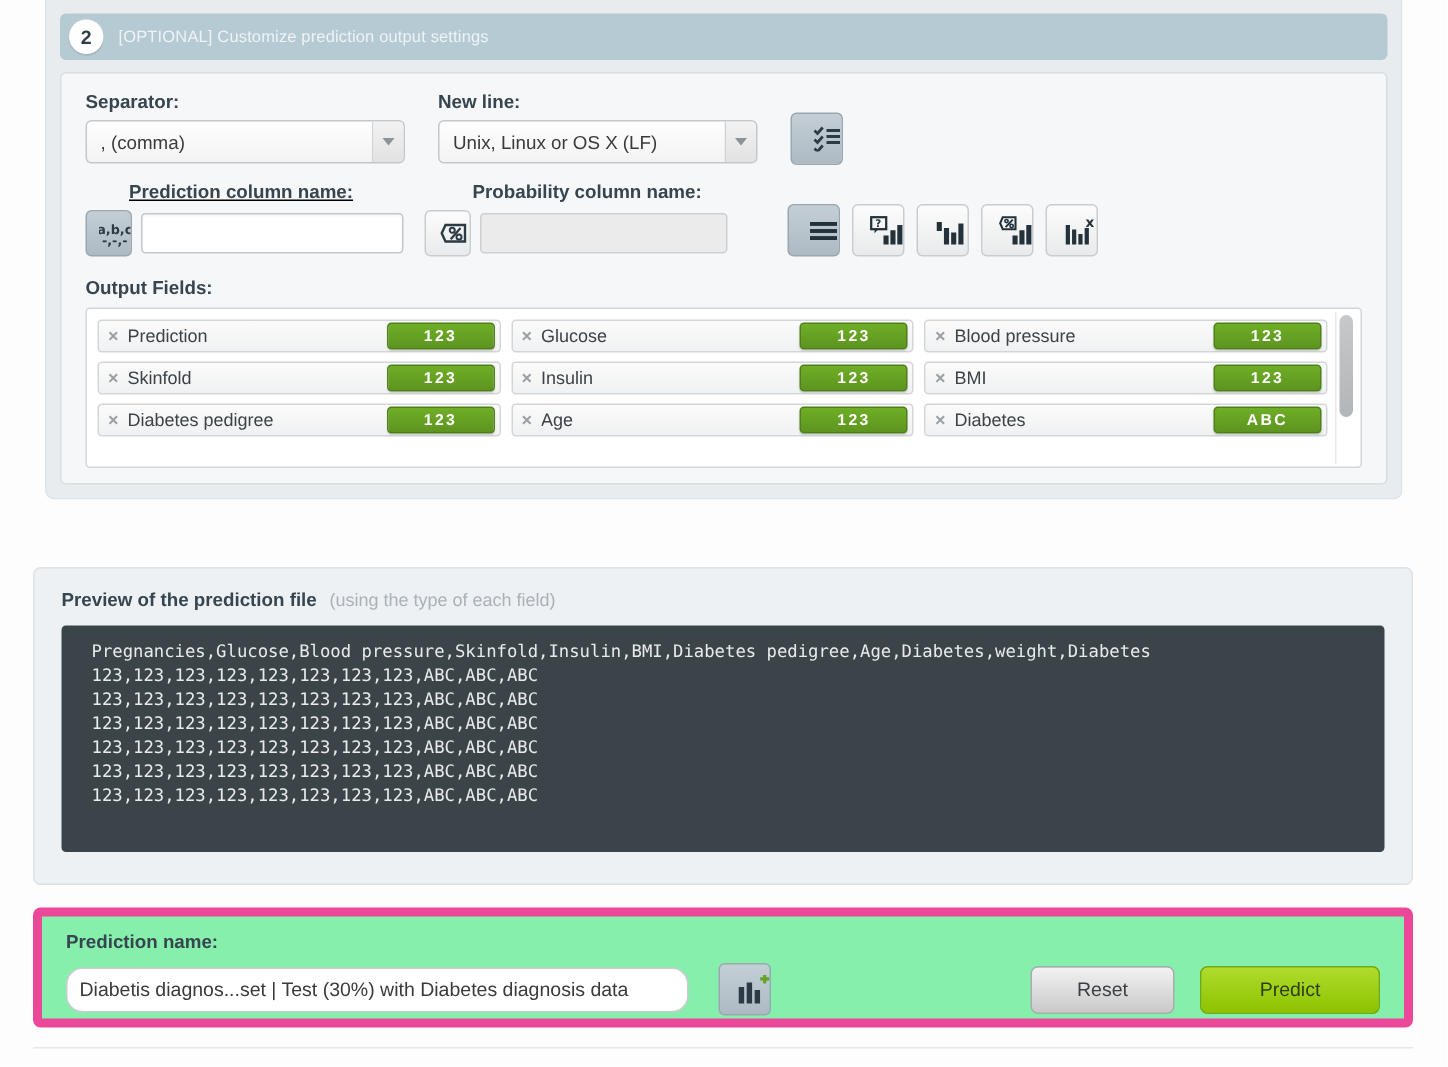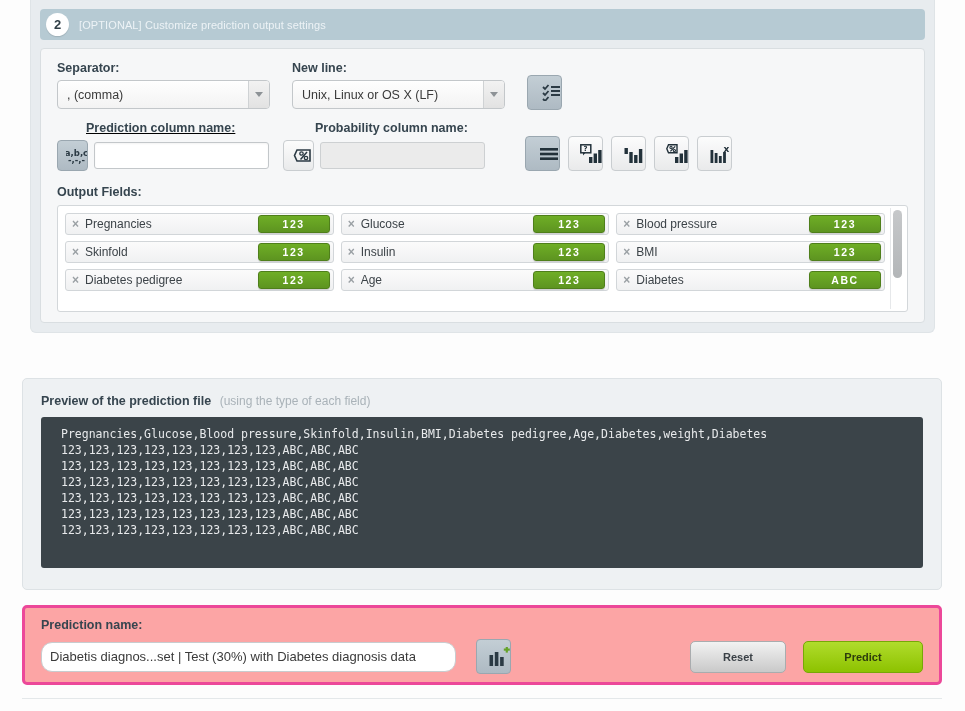--- a/index.html
+++ b/index.html
@@ -254,43 +254,43 @@
     line-height: 16px;
     color: #e8eaec;
     white-space: pre;
   }
 
   
   .bottom-panel {
     position: absolute;
     left: 22px; top: 605px;
     width: 920px; height: 80px;
-    background: #fca5a5;
-    border: 3px solid #ec4899;
+    background: #86efac;
+    border: 6px solid #ec4899;
     border-radius: 5px;
     box-sizing: border-box;
     padding: 10px 16px;
   }
   .pn-label { font-size: 12.5px; font-weight: bold; color: #36454f; }
   .pn-row { display: flex; align-items: center; margin-top: 7px; }
   .pn-input {
     width: 415px; height: 30px;
     border: 1px solid #c8cccf;
     border-radius: 11px;
     background: #fff;
     font-size: 13px;
     font-family: "Liberation Sans", sans-serif;
     color: #3a3a3a;
     padding: 0 8px;
     box-sizing: border-box;
   }
   .btn {
     height: 32px;
     border-radius: 5px;
-    font-size: 11px; font-weight: bold;
+    font-size: 13px; font-weight: normal;
     display: flex; align-items: center; justify-content: center;
     cursor: pointer;
     box-sizing: border-box;
   }
   .btn-reset {
     width: 96px;
     background: linear-gradient(#f2f2f2,#c9c9c9);
     border: 1px solid #a9acae;
     color: #3a4046;
   }
@@ -450,21 +450,21 @@
 
           </div>
         </div>
 
         <div class="of-label">Output Fields:</div>
 
         <div class="of-box">
           <div class="of-grid" id="of-grid">
               <div class="of-item">
                 <span class="of-x">×</span>
-                <span class="of-name">Pregnancies</span>
+                <span class="of-name">Prediction</span>
                 <span class="of-badge">123</span>
               </div>
               <div class="of-item">
                 <span class="of-x">×</span>
                 <span class="of-name">Glucose</span>
                 <span class="of-badge">123</span>
               </div>
               <div class="of-item">
                 <span class="of-x">×</span>
                 <span class="of-name">Blood pressure</span>

